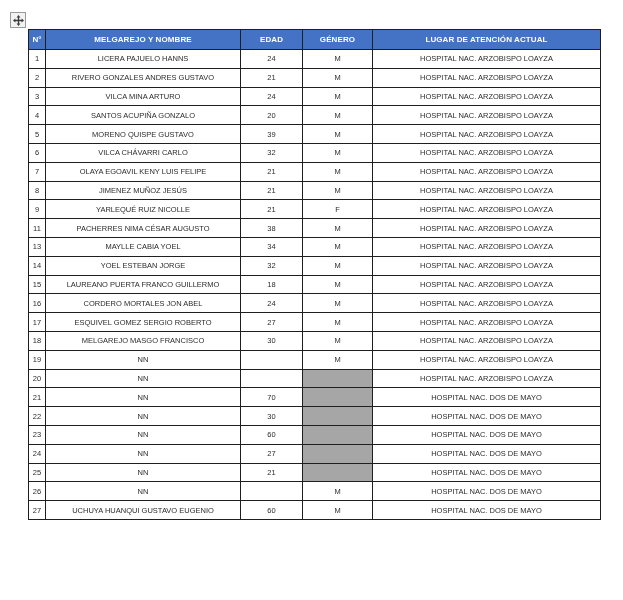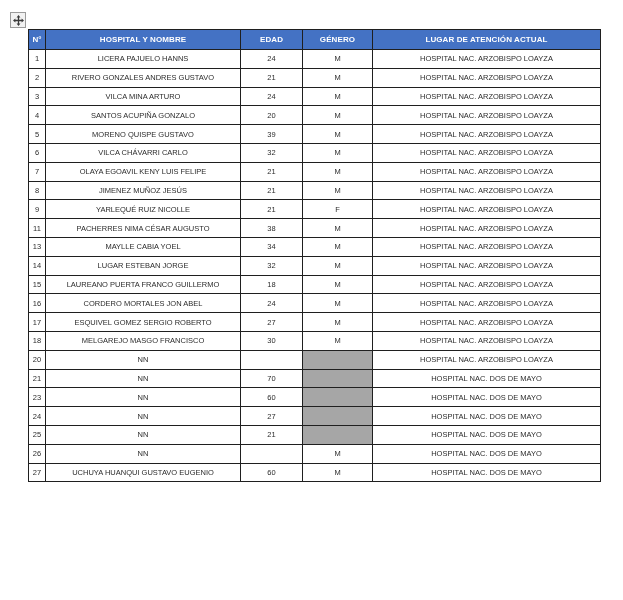--- a/index.html
+++ b/index.html
@@ -72,21 +72,21 @@
     <colgroup>
       <col class="c-num">
         <col class="c-name">
         <col class="c-age">
         <col class="c-gender">
         <col class="c-loc">
     </colgroup>
     <thead>
       <tr>
         <th>N°</th>
-        <th>HOSPITAL Y NOMBRE</th>
+        <th>MELGAREJO Y NOMBRE</th>
         <th>EDAD</th>
         <th>GÉNERO</th>
         <th>LUGAR DE ATENCIÓN ACTUAL</th>
       </tr>
     </thead>
     <tbody id="tbody">
         <tr>
           <td>1</td>
           <td>LICERA PAJUELO HANNS</td>
           <td>24</td>
@@ -158,21 +158,21 @@
         </tr>
         <tr>
           <td>13</td>
           <td>MAYLLE CABIA YOEL</td>
           <td>34</td>
           <td>M</td>
           <td>HOSPITAL NAC. ARZOBISPO LOAYZA</td>
         </tr>
         <tr>
           <td>14</td>
-          <td>LUGAR ESTEBAN JORGE</td>
+          <td>YOEL ESTEBAN JORGE</td>
           <td>32</td>
           <td>M</td>
           <td>HOSPITAL NAC. ARZOBISPO LOAYZA</td>
         </tr>
         <tr>
           <td>15</td>
           <td>LAUREANO PUERTA FRANCO GUILLERMO</td>
           <td>18</td>
           <td>M</td>
           <td>HOSPITAL NAC. ARZOBISPO LOAYZA</td>
@@ -192,30 +192,44 @@
           <td>HOSPITAL NAC. ARZOBISPO LOAYZA</td>
         </tr>
         <tr>
           <td>18</td>
           <td>MELGAREJO MASGO FRANCISCO</td>
           <td>30</td>
           <td>M</td>
           <td>HOSPITAL NAC. ARZOBISPO LOAYZA</td>
         </tr>
         <tr>
+          <td>19</td>
+          <td>NN</td>
+          <td></td>
+          <td>M</td>
+          <td>HOSPITAL NAC. ARZOBISPO LOAYZA</td>
+        </tr>
+        <tr>
           <td>20</td>
           <td>NN</td>
           <td></td>
           <td class="shaded"></td>
           <td>HOSPITAL NAC. ARZOBISPO LOAYZA</td>
         </tr>
         <tr>
           <td>21</td>
           <td>NN</td>
           <td>70</td>
+          <td class="shaded"></td>
+          <td>HOSPITAL NAC. DOS DE MAYO</td>
+        </tr>
+        <tr>
+          <td>22</td>
+          <td>NN</td>
+          <td>30</td>
           <td class="shaded"></td>
           <td>HOSPITAL NAC. DOS DE MAYO</td>
         </tr>
         <tr>
           <td>23</td>
           <td>NN</td>
           <td>60</td>
           <td class="shaded"></td>
           <td>HOSPITAL NAC. DOS DE MAYO</td>
         </tr>

